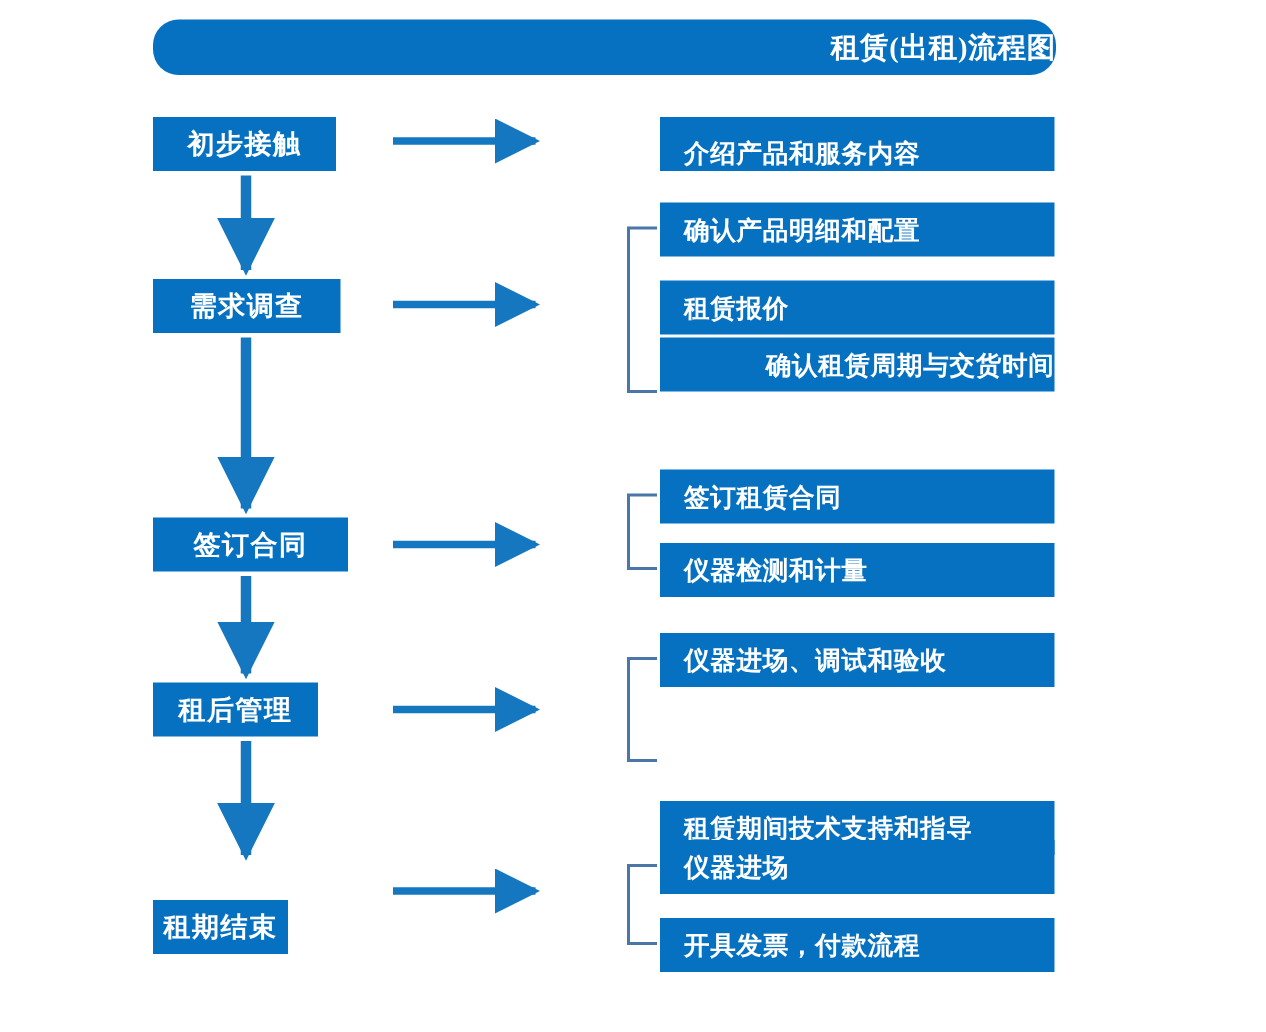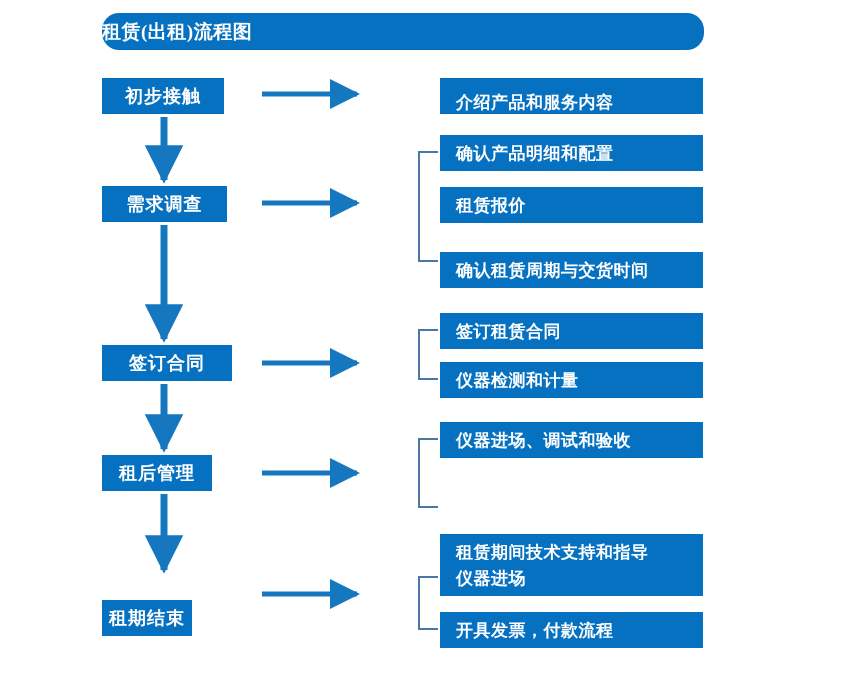--- a/index.html
+++ b/index.html
@@ -23,21 +23,21 @@
   .title-bar {
     position: absolute;
     left: 102px;
     top: 13px;
     width: 602px;
     height: 37px;
     background: #0671c0;
     color: #ffffff;
     display: flex;
     align-items: center;
-    justify-content: flex-start;
+    justify-content: flex-end;
     font-size: 19px;
     font-weight: bold;
     letter-spacing: 0.5px;
     border-radius: 17px;
   }
   .stage-box {
     position: absolute;
     height: 36px;
     background: #0671c0;
     color: #ffffff;
@@ -98,21 +98,21 @@
 
   <div class="detail-box" style="top:78px;align-items:flex-end;">
     <span>介绍产品和服务内容</span>
   </div>
   <div class="detail-box" style="top:135px;">
     <span>确认产品明细和配置</span>
   </div>
   <div class="detail-box" style="top:187px;">
     <span>租赁报价</span>
   </div>
-  <div class="detail-box" style="top:252px;">
+  <div class="detail-box" style="top:225px;justify-content:flex-end;">
     <span>确认租赁周期与交货时间</span>
   </div>
   <div class="detail-box" style="top:313px;">
     <span>签订租赁合同</span>
   </div>
   <div class="detail-box" style="top:362px;">
     <span>仪器检测和计量</span>
   </div>
   <div class="detail-box" style="top:422px;">
     <span>仪器进场、调试和验收</span>

